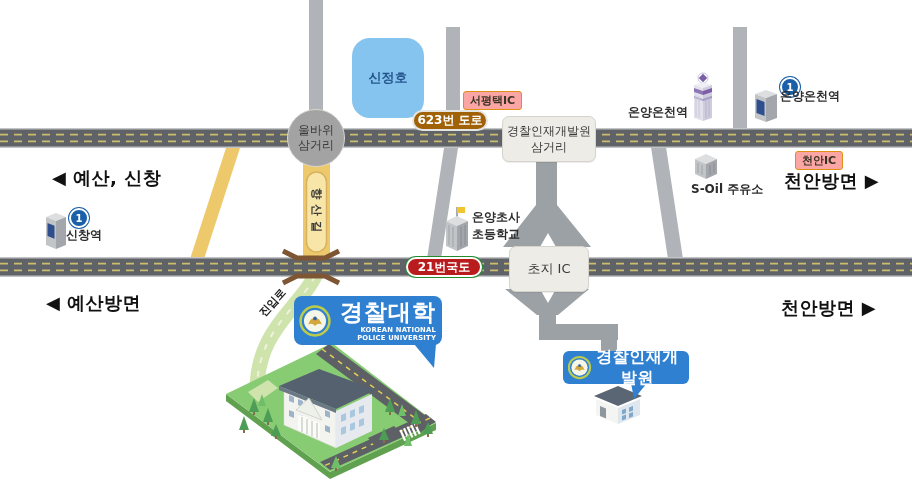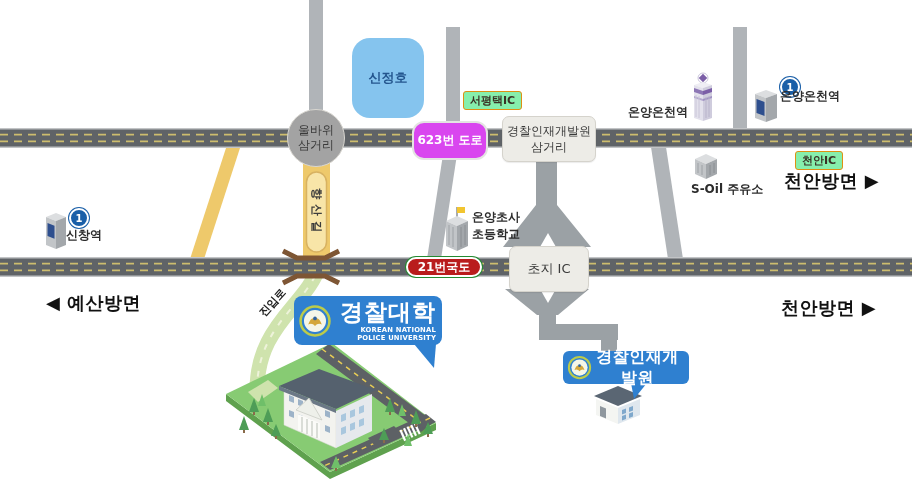--- a/index.html
+++ b/index.html
@@ -21,27 +21,27 @@
         background:#a3a3a3;border:1px solid #d9d7d1;z-index:3;text-align:center;
         font-size:12px;color:#3a3a3a;line-height:15px;padding-top:0;box-sizing:border-box;
         display:flex;flex-direction:column;justify-content:center;}
   .junction-box{background:#edece7;border:1px solid #d5d3cc;border-radius:7px;z-index:3;
         text-align:center;font-size:12px;color:#3a3a3a;line-height:16px;
         display:flex;flex-direction:column;justify-content:center;box-shadow:0 1px 1px rgba(0,0,0,.08);}
   .box-hrd{left:502px;top:116px;width:92px;height:44px;}
   .box-choji{left:509px;top:246px;width:78px;height:44px;font-size:13px;}
 
   
-  .badge-dark{left:412px;top:121px;width:76px;height:39px;background:#d946ef;border:2px solid #e4e4e2;
+  .badge-dark{left:412px;top:110px;width:76px;height:21px;background:#a16207;border:2px solid #e4e4e2;
         border-radius:12px;color:#ffffff;font-size:12px;font-weight:700;display:flex;align-items:center;
         justify-content:center;z-index:4;box-sizing:border-box;}
   .badge-green{left:406px;top:257px;width:76px;height:20px;background:#b91c1c;border:2px solid #ffffff;
         box-shadow:0 0 0 1px #238a30;border-radius:11px;color:#ffffff;font-size:12px;font-weight:700;
         display:flex;align-items:center;justify-content:center;z-index:4;box-sizing:border-box;}
-  .badge-orange{background:#86efac;border:1px solid #de9012;border-radius:3px;color:#3a3325;
+  .badge-orange{background:#fca5a5;border:1px solid #de9012;border-radius:3px;color:#3a3325;
         font-size:11px;font-weight:700;padding:1px 6px;z-index:4;}
   .badge-seopyeongtaek{left:463px;top:91px;}
   .badge-cheonan{left:795px;top:151px;}
 
   
   .dir{color:#111111;font-size:18px;font-weight:800;z-index:4;white-space:nowrap;letter-spacing:0.5px;}
   .dir-wu{left:52px;top:166px;}
   .dir-wl{left:46px;top:291px;}
   .dir-eu{left:784px;top:169px;}
   .dir-el{left:781px;top:296px;}
@@ -153,20 +153,21 @@
   <div class="abs badge-green">
     <span>21번국도</span>
   </div>
   <div class="abs badge-orange badge-seopyeongtaek">
     <span>서평택IC</span>
   </div>
   <div class="abs badge-orange badge-cheonan">
     <span>천안IC</span>
   </div>
 
+  <div class="abs dir dir-wu">◀ 예산, 신창</div>
   <div class="abs dir dir-wl">◀ 예산방면</div>
   <div class="abs dir dir-eu">천안방면 ▶</div>
   <div class="abs dir dir-el">천안방면 ▶</div>
 
   <div class="abs street-vert">
     <span>향산길</span>
   </div>
   <div class="abs street-entry">
     <span>진입로</span>
   </div>

